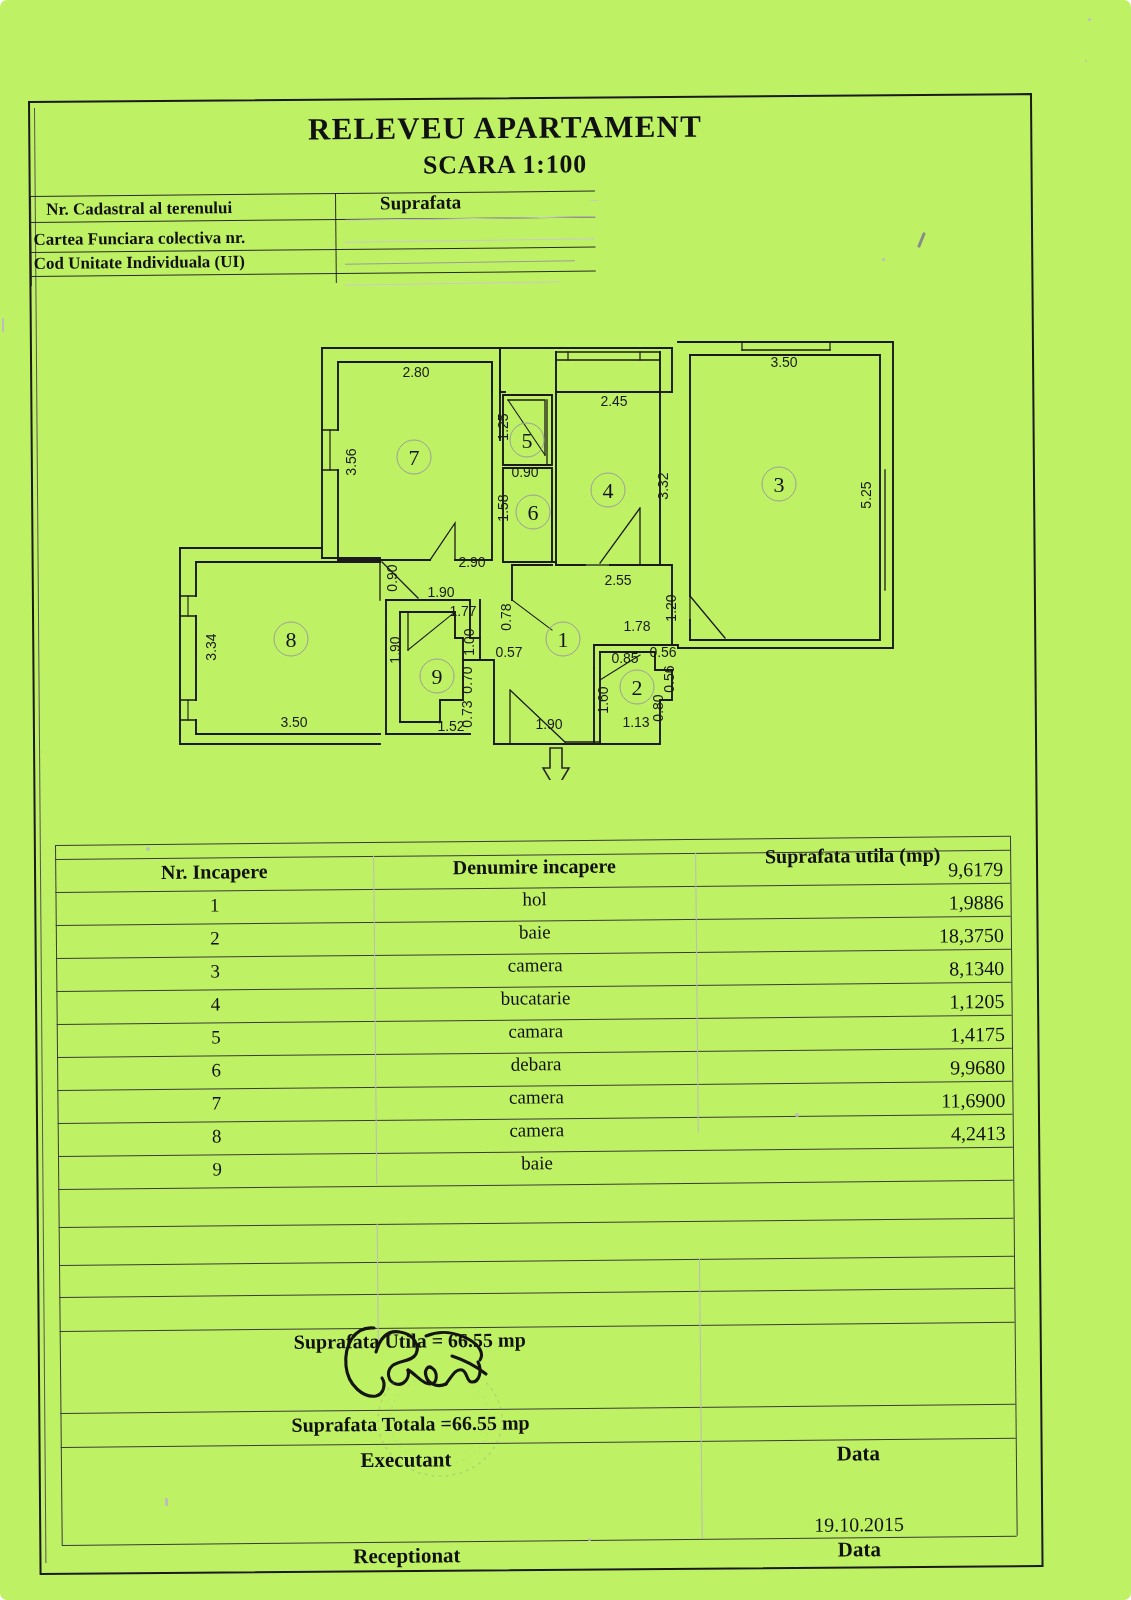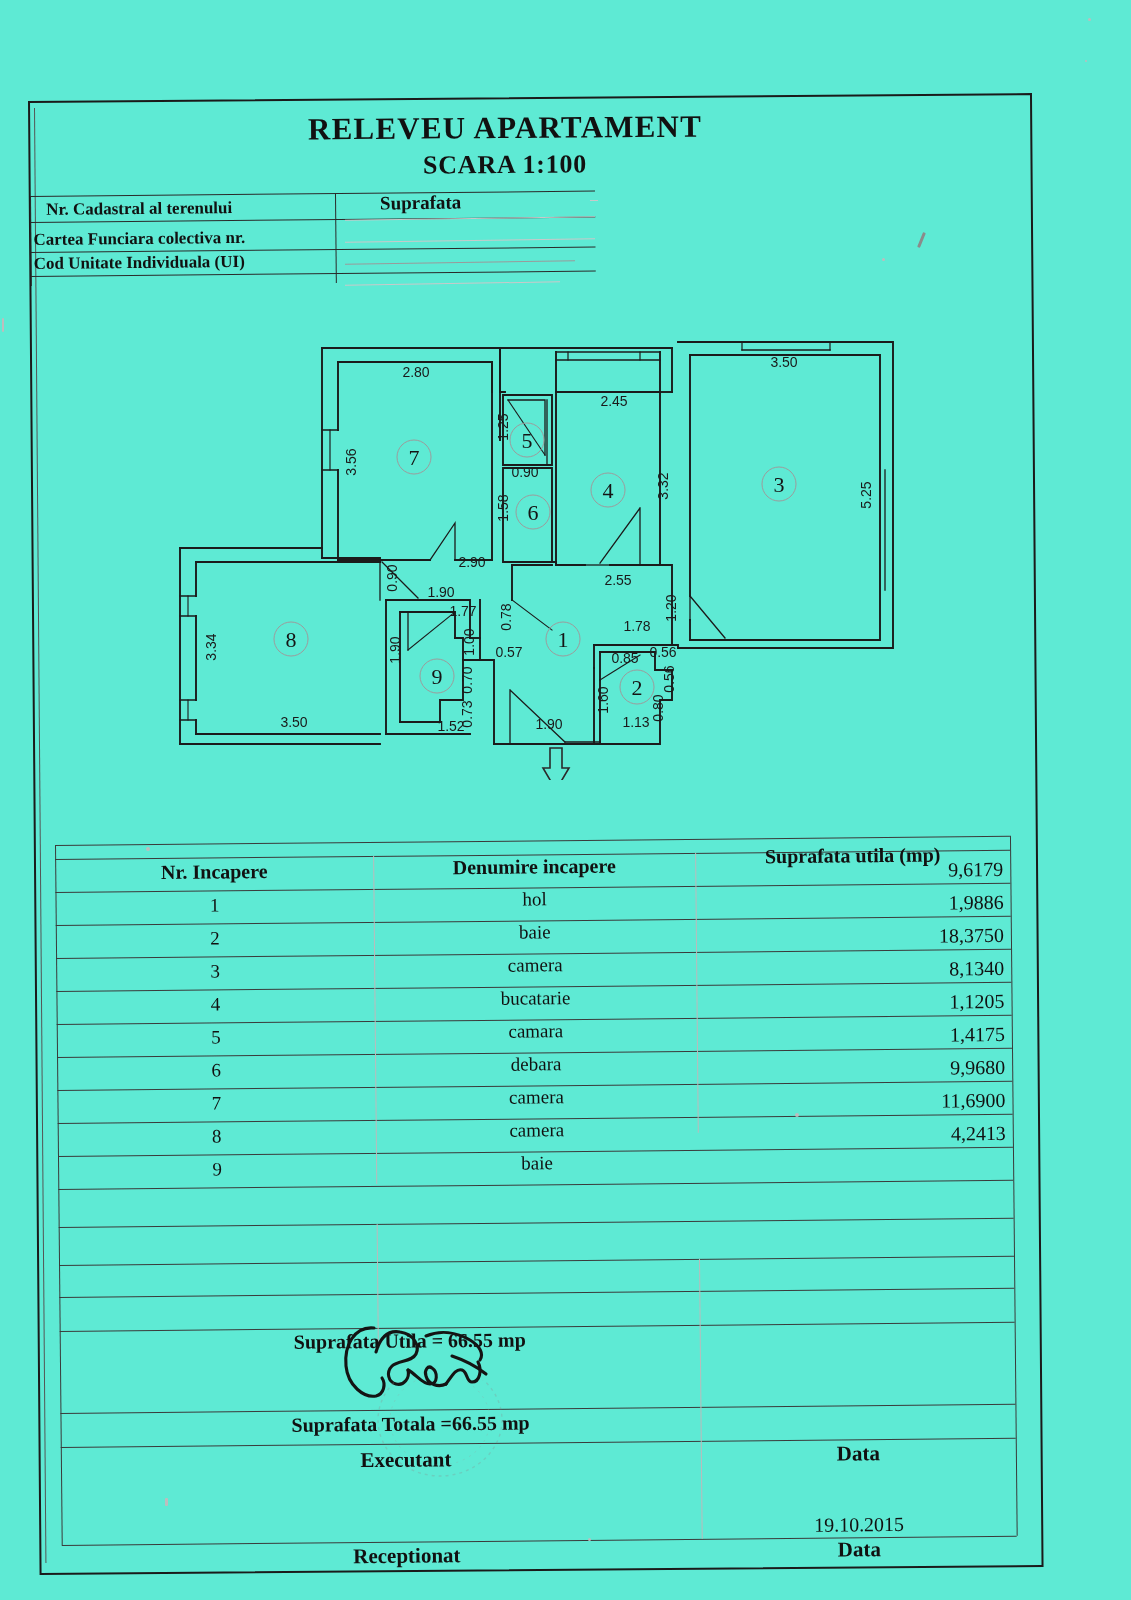--- a/index.html
+++ b/index.html
@@ -2,21 +2,22 @@
 <html><head>
 <meta charset="utf-8">
 <style>
   html,body{margin:0;padding:0;background:#ffffff;}
   body{
     width:1131px;height:1600px;position:relative;overflow:hidden;
     font-family:"Liberation Serif", serif;color:#111;
   }
   .page{
     position:absolute;left:0;top:0;width:1131px;height:1600px;
-    background:#5eead4;
+    background:#bef264;
+    border-radius:7px;
   }
   
   .sheet-border{
     position:absolute;left:28px;top:101px;width:1000px;height:1470px;
     border:2px solid #1a1a1a;
     transform:rotate(-0.45deg);transform-origin:0 0;
   }
   .sheet-border-inner{
     position:absolute;left:34px;top:108px;width:985px;height:1455px;
     border-left:1px solid #555;

